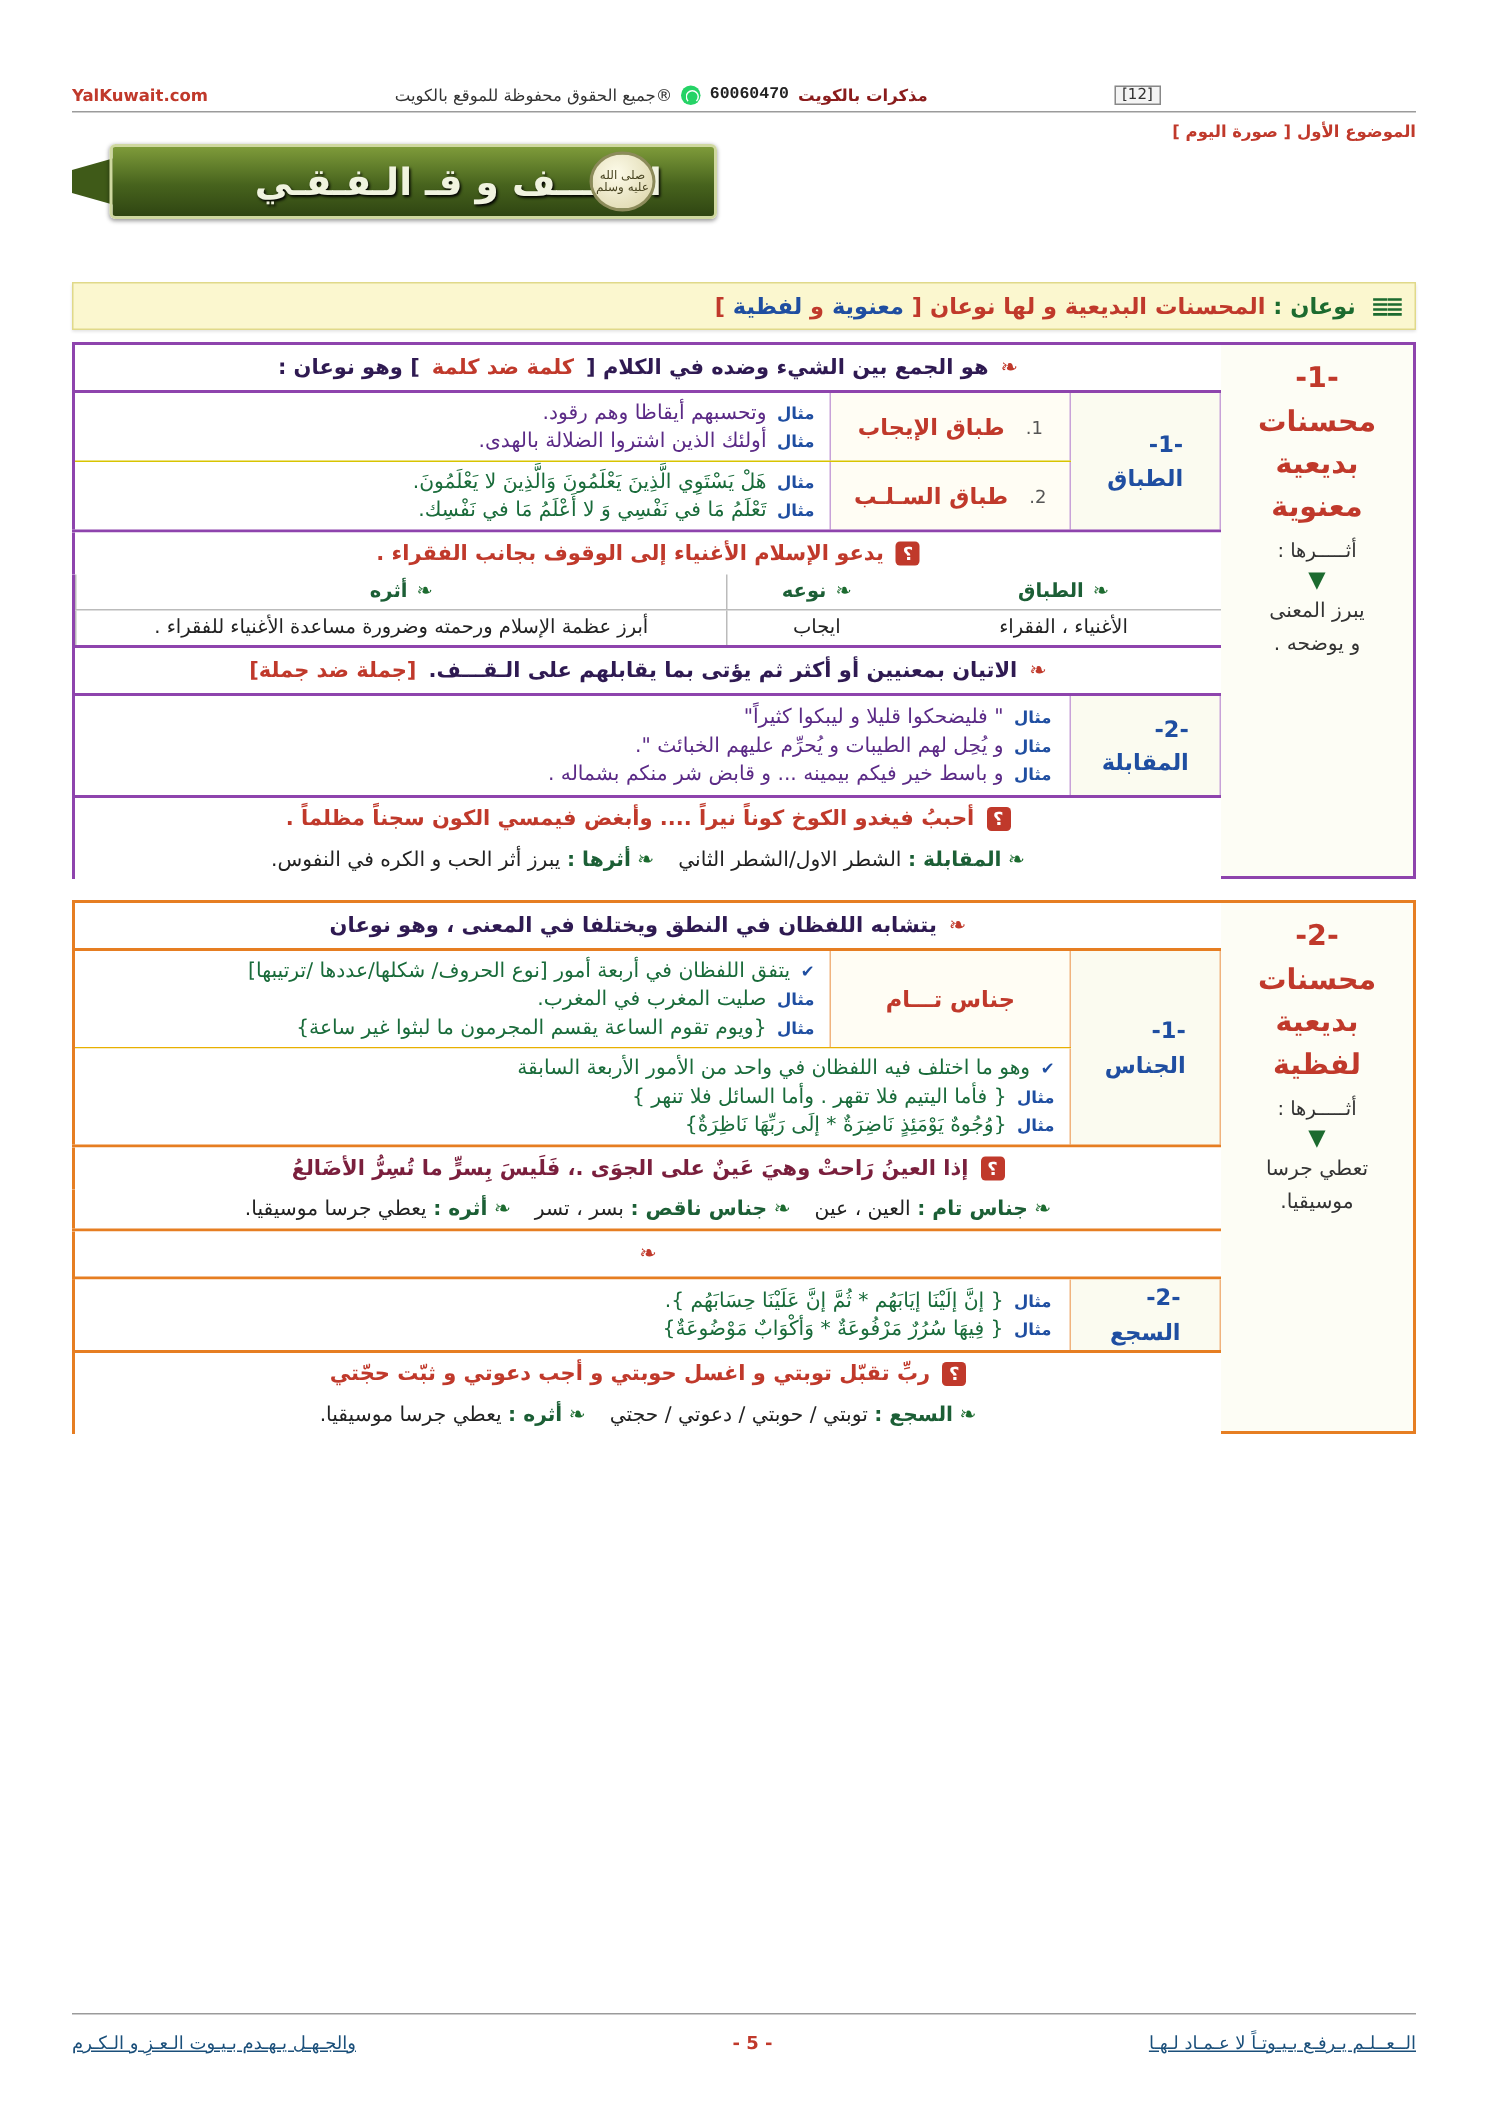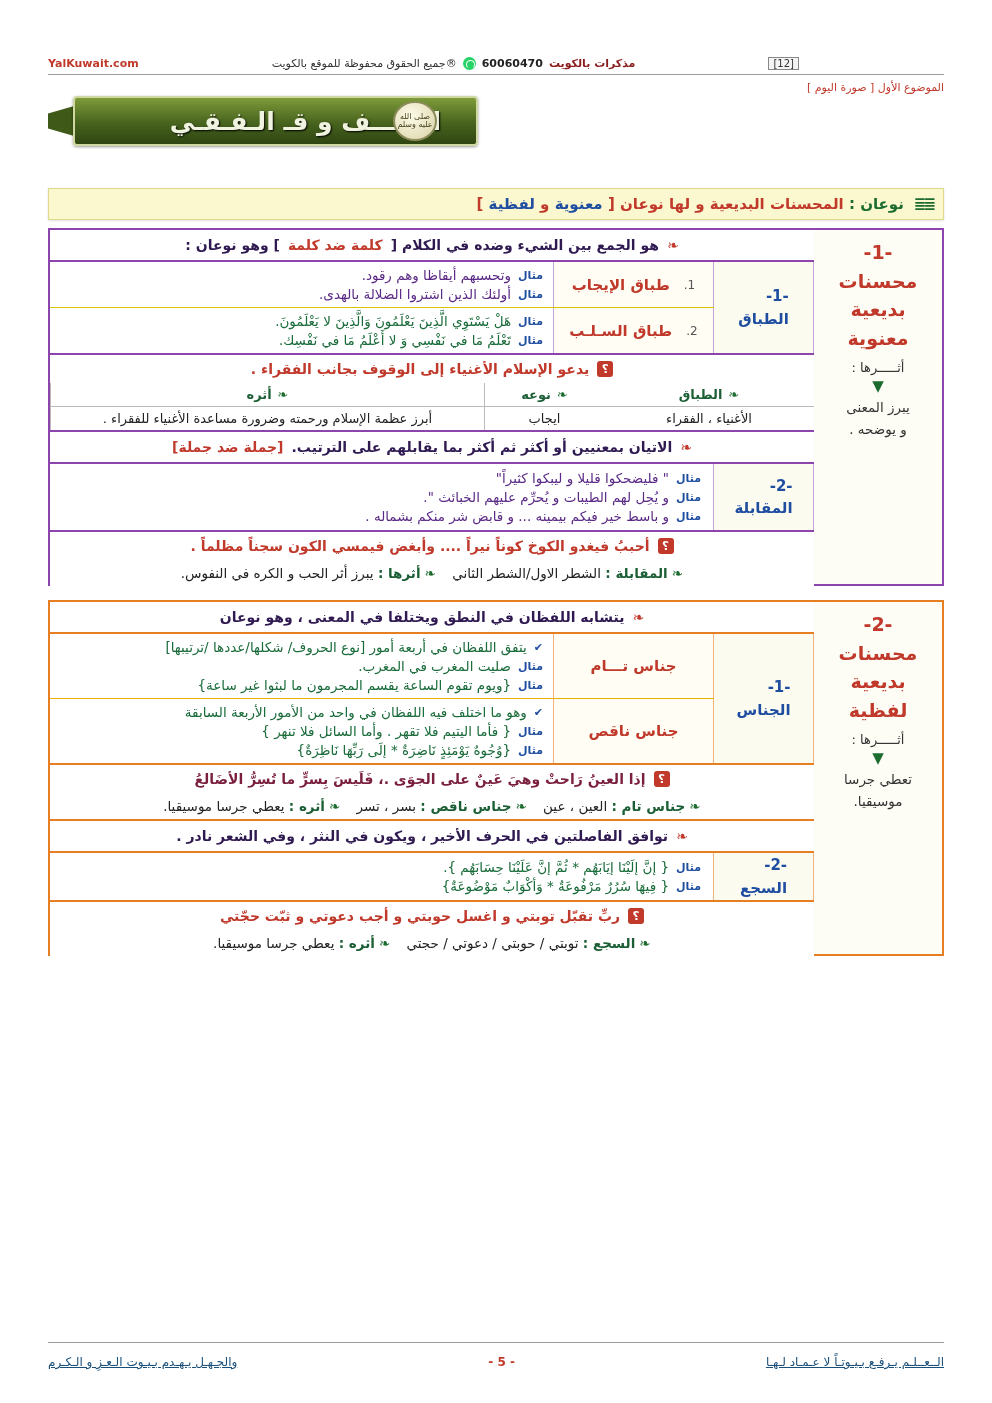--- a/index.html
+++ b/index.html
@@ -21,21 +21,21 @@
   .topbar {
     position: absolute; top: 52px; left: 48px; right: 48px;
     height: 22px;
     display: flex; align-items: center; justify-content: space-between;
     font-size: 11px;
   }
   .topbar .tb-left { color:#c0392b; font-weight:bold; font-size:11px; }
   .topbar .tb-mid { display:flex; align-items:center; gap:6px; color:#444; font-size:11px;}
   .topbar .tb-right { display:flex; align-items:center; gap:8px; }
   .lesson-tag {
-    color:#c0392b; font-weight:normal; font-size:11px;margin-top:48px;
+    color:#c0392b; font-weight:bold; font-size:11px;margin-top:48px;
   }
   .page-num-box {
     border:1px solid #888; padding:0 4px; font-size:10px; color:#333;
     background:#f4f4f4;
   }
   .wa-icon {
     width:13px;height:13px;border-radius:50%;background:#25D366;display:inline-block;
     position:relative;
   }
   .wa-icon:after{
@@ -236,21 +236,21 @@
 
 <div class="page">
 
   <div class="topbar">
     <div class="tb-right">
       <span class="lesson-tag">الموضوع الأول [ صورة اليوم ]</span>
       <span class="page-num-box">[12]</span>
     </div>
     <div class="tb-mid">
       <span style="color:#8a1c1c;font-weight:bold;">مذكرات بالكويت</span>
-      <span style="color:#222;font-weight:bold;">60060470</span>
+      <span style="color:#222;font-weight:bold;font-family:Liberation Mono, monospace;">60060470</span>
       <span class="wa-icon"></span>
       <span style="color:#333;">®جميع الحقوق محفوظة للموقع بالكويت</span>
     </div>
     <div class="tb-left">YalKuwait.com</div>
   </div>
   <div class="hr-top"></div>
 
   <div class="title-row">
     <div class="ribbon">
       <div class="ribbon-tail"></div>
@@ -362,21 +362,21 @@
             <div class="at-c at-val" style="flex:0 0 210px">الأغنياء ، الفقراء</div>
             <div class="at-c at-val sep" style="flex:0 0 120px">ايجاب</div>
             <div class="at-c at-val sep" style="flex:1 1 auto">أبرز عظمة الإسلام ورحمته وضرورة مساعدة الأغنياء للفقراء .</div>
           </div>
         </div>
 
         <div class="sep-h"></div>
 
         <div class="def-row" style="border-top:none;">
           <span style="color:#c0392b;">❧</span>
-          <span>الاتيان بمعنيين أو أكثر ثم أكثر بما يقابلهم على الترتيب.</span>
+          <span>الاتيان بمعنيين أو أكثر ثم يؤتى بما يقابلهم على الـقـــف.</span>
           <span class="red">[جملة ضد جملة]</span>
         </div>
 
         <div class="three">
           <div class="c-num" style="white-space:pre-line">-2-
 المقابلة</div>
           <div class="c-ex" style="padding:6px 12px;">
             <div class="ex-line">
               <span class="ex-tag">مثال</span>
               <span class="ex-txt purple">" فليضحكوا قليلا  و  ليبكوا كثيراً"</span>
@@ -453,23 +453,20 @@
                   <span class="ex-txt green">صليت المغرب في المغرب.</span>
                 </div>
                 <div class="ex-line">
                   <span class="ex-tag">مثال</span>
                   <span class="ex-txt green">{ويوم تقوم الساعة يقسم المجرمون ما لبثوا غير ساعة}</span>
                 </div>
               </div>
             </div>
             <div class="sep-h thinv2"></div>
             <div style="display:flex;">
-              <div class="c-type v2">
-                <span>جناس ناقص</span>
-              </div>
               <div class="c-ex v2">
                 <div class="ex-line">
                   <span class="ex-tag">✔</span>
                   <span class="ex-txt green">وهو ما اختلف فيه اللفظان في واحد من الأمور الأربعة السابقة</span>
                 </div>
                 <div class="ex-line">
                   <span class="ex-tag">مثال</span>
                   <span class="ex-txt green">{ فأما اليتيم فلا تقهر . وأما السائل فلا تنهر }</span>
                 </div>
                 <div class="ex-line">
@@ -503,21 +500,20 @@
             <span style="color:#1c6b2f">❧</span>
             <b>أثره :</b>
             <span class="dark">يعطي جرسا موسيقيا.</span>
           </span>
         </div>
 
         <div class="sep-h v2"></div>
 
         <div class="def-row v2" style="border-top:none;">
           <span style="color:#c0392b;">❧</span>
-          <span>توافق الفاصلتين في الحرف الأخير ، ويكون في النثر ، وفي الشعر نادر .</span>
         </div>
 
         <div class="three v2">
           <div class="c-num v2" style="white-space:pre-line">-2-
 السجع</div>
           <div class="c-ex v2" style="padding:6px 12px;">
             <div class="ex-line">
               <span class="ex-tag">مثال</span>
               <span class="ex-txt green">{ إنَّ إلَيْنَا إيَابَهُم * ثُمَّ إنَّ عَلَيْنَا حِسَابَهُم }.</span>
             </div>

